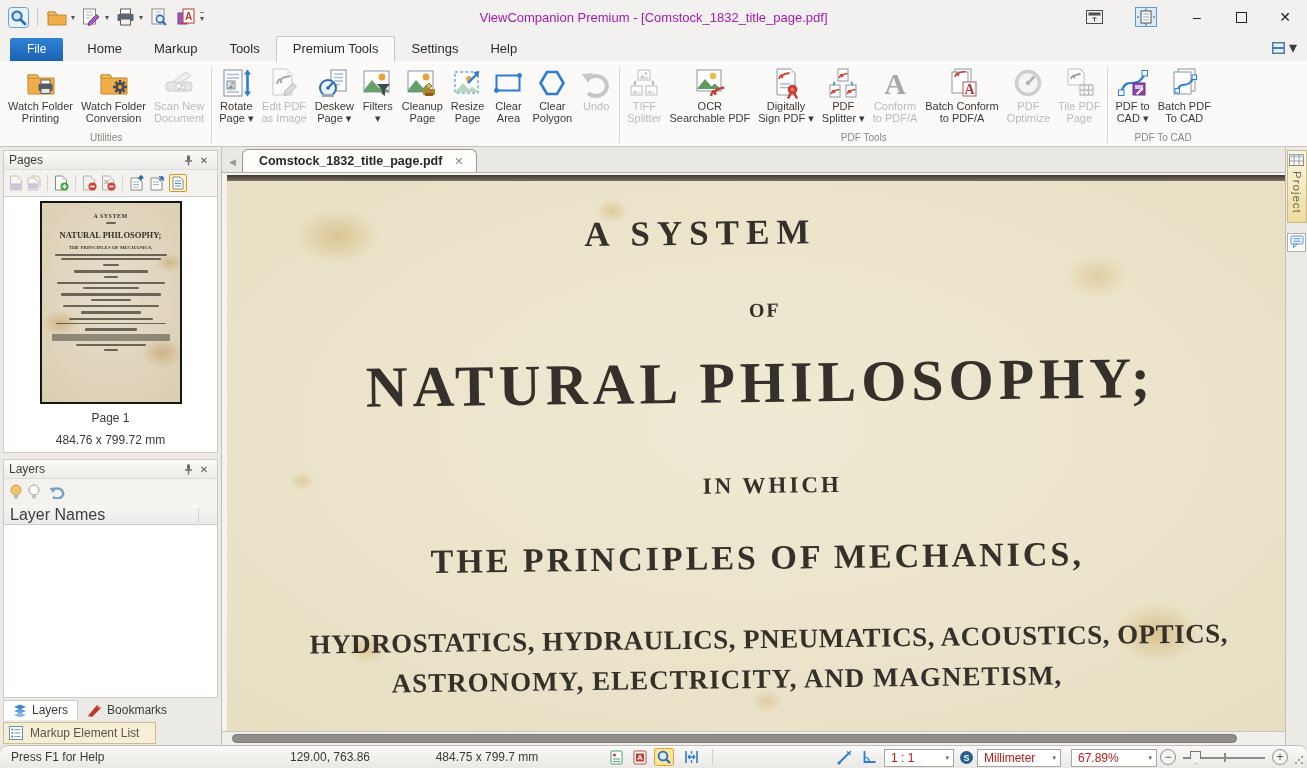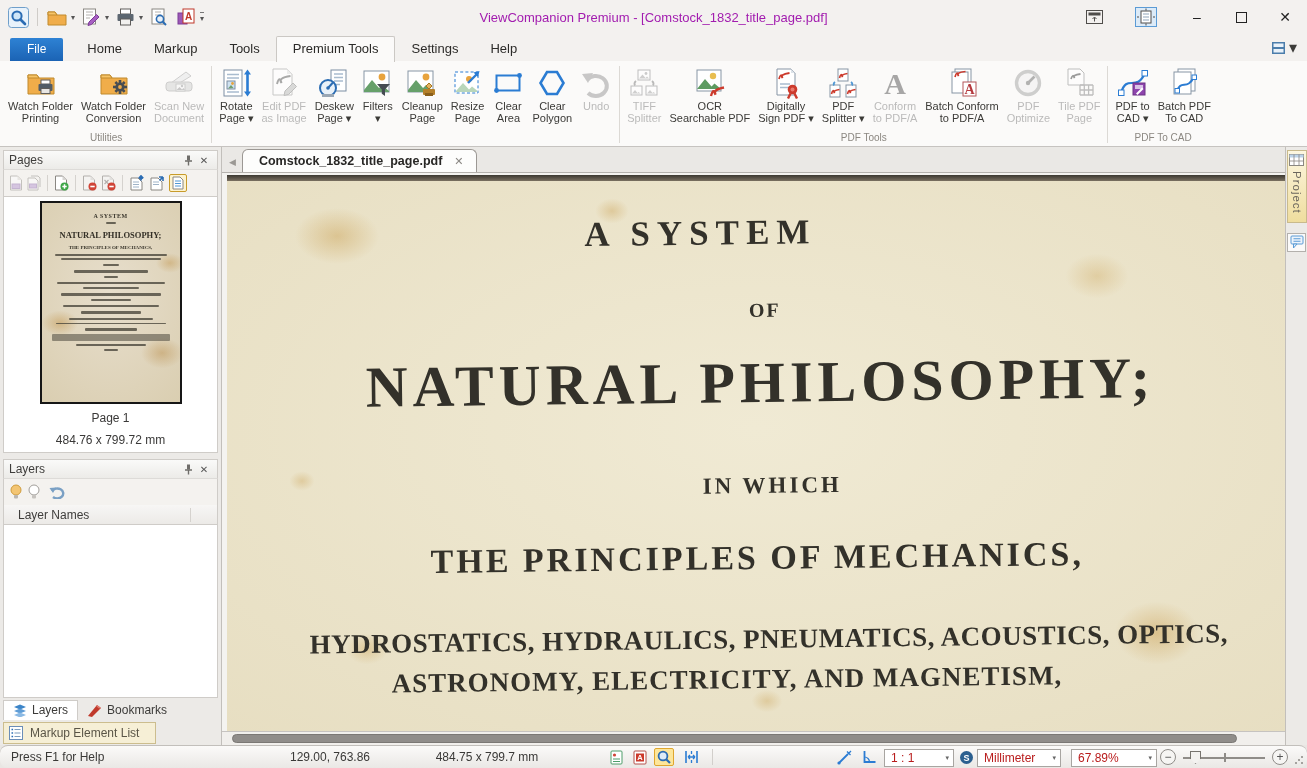--- a/index.html
+++ b/index.html
@@ -56,21 +56,21 @@
       radial-gradient(ellipse 30px 22px at 120px 150px, rgba(180,130,55,.4), transparent 70%),
       radial-gradient(ellipse 120px 160px at 50% 45%, #e7decc, #d9cdaf 95%);
       display:flex; flex-direction:column; align-items:center; overflow:hidden; }
   .thumb .t1 { margin-top:10px; font-family:"Liberation Serif",serif; font-weight:700; font-size:6px; color:#3a362c; letter-spacing:.5px; }
   .thumb .t2 { margin-top:6px; font-family:"Liberation Serif",serif; font-weight:700; font-size:8.5px; color:#332f26; white-space:nowrap; }
   .thumb .t3 { margin-top:5px; font-family:"Liberation Serif",serif; font-weight:700; font-size:5px; color:#3a362c; white-space:nowrap; }
   .tbar { background:#4b473c; opacity:.8; border-radius:1px; }
   .pglabel { margin-top:7px; font-size:12px; color:#3a3938; text-align:center; }
   .pgsize { font-size:12px; color:#3a3938; text-align:center;margin-top:8px; }
   .layerspanel { margin-top:6px; display:flex; flex-direction:column; flex:1; min-height:0; }
-  .colhdr { height:20px; background:linear-gradient(#f7f6f5,#eceae7); border:1px solid #cfccc8; border-top:none; display:flex; align-items:center; padding:0 14px; font-size:12px; color:#3e3d3b;text-align:center; }
+  .colhdr { height:20px; background:linear-gradient(#f7f6f5,#eceae7); border:1px solid #cfccc8; border-top:none; display:flex; align-items:center; padding:0 6px; font-size:16px; color:#3e3d3b;text-align:center; }
   .colhdr .csp { flex:1; }
   .colhdr .cdiv { width:1px; height:14px; background:#d5d2ce; margin-right:12px; }
   .layerlist { flex:1; background:#fff; border:1px solid #cfccc8; border-top:none; }
   .sbtabs { height:22px; display:flex; align-items:flex-end; padding-top:2px; }
   .sbtab { display:flex; align-items:center; gap:5px; font-size:12px; color:#3c3b39; padding:2px 9px 3px; }
   .sbtab.active { background:#fff; border:1px solid #cfccc8; border-bottom:none; }
   .markupbar { margin-top:2px; width:153px; height:22px; background:#f6efd6; border:1px solid #ccbd8e; display:flex; align-items:center; gap:7px; padding:0 5px; font-size:12px; color:#5a5547; }
 
   
   .docarea { flex:1; display:flex; flex-direction:column; min-width:0; }

